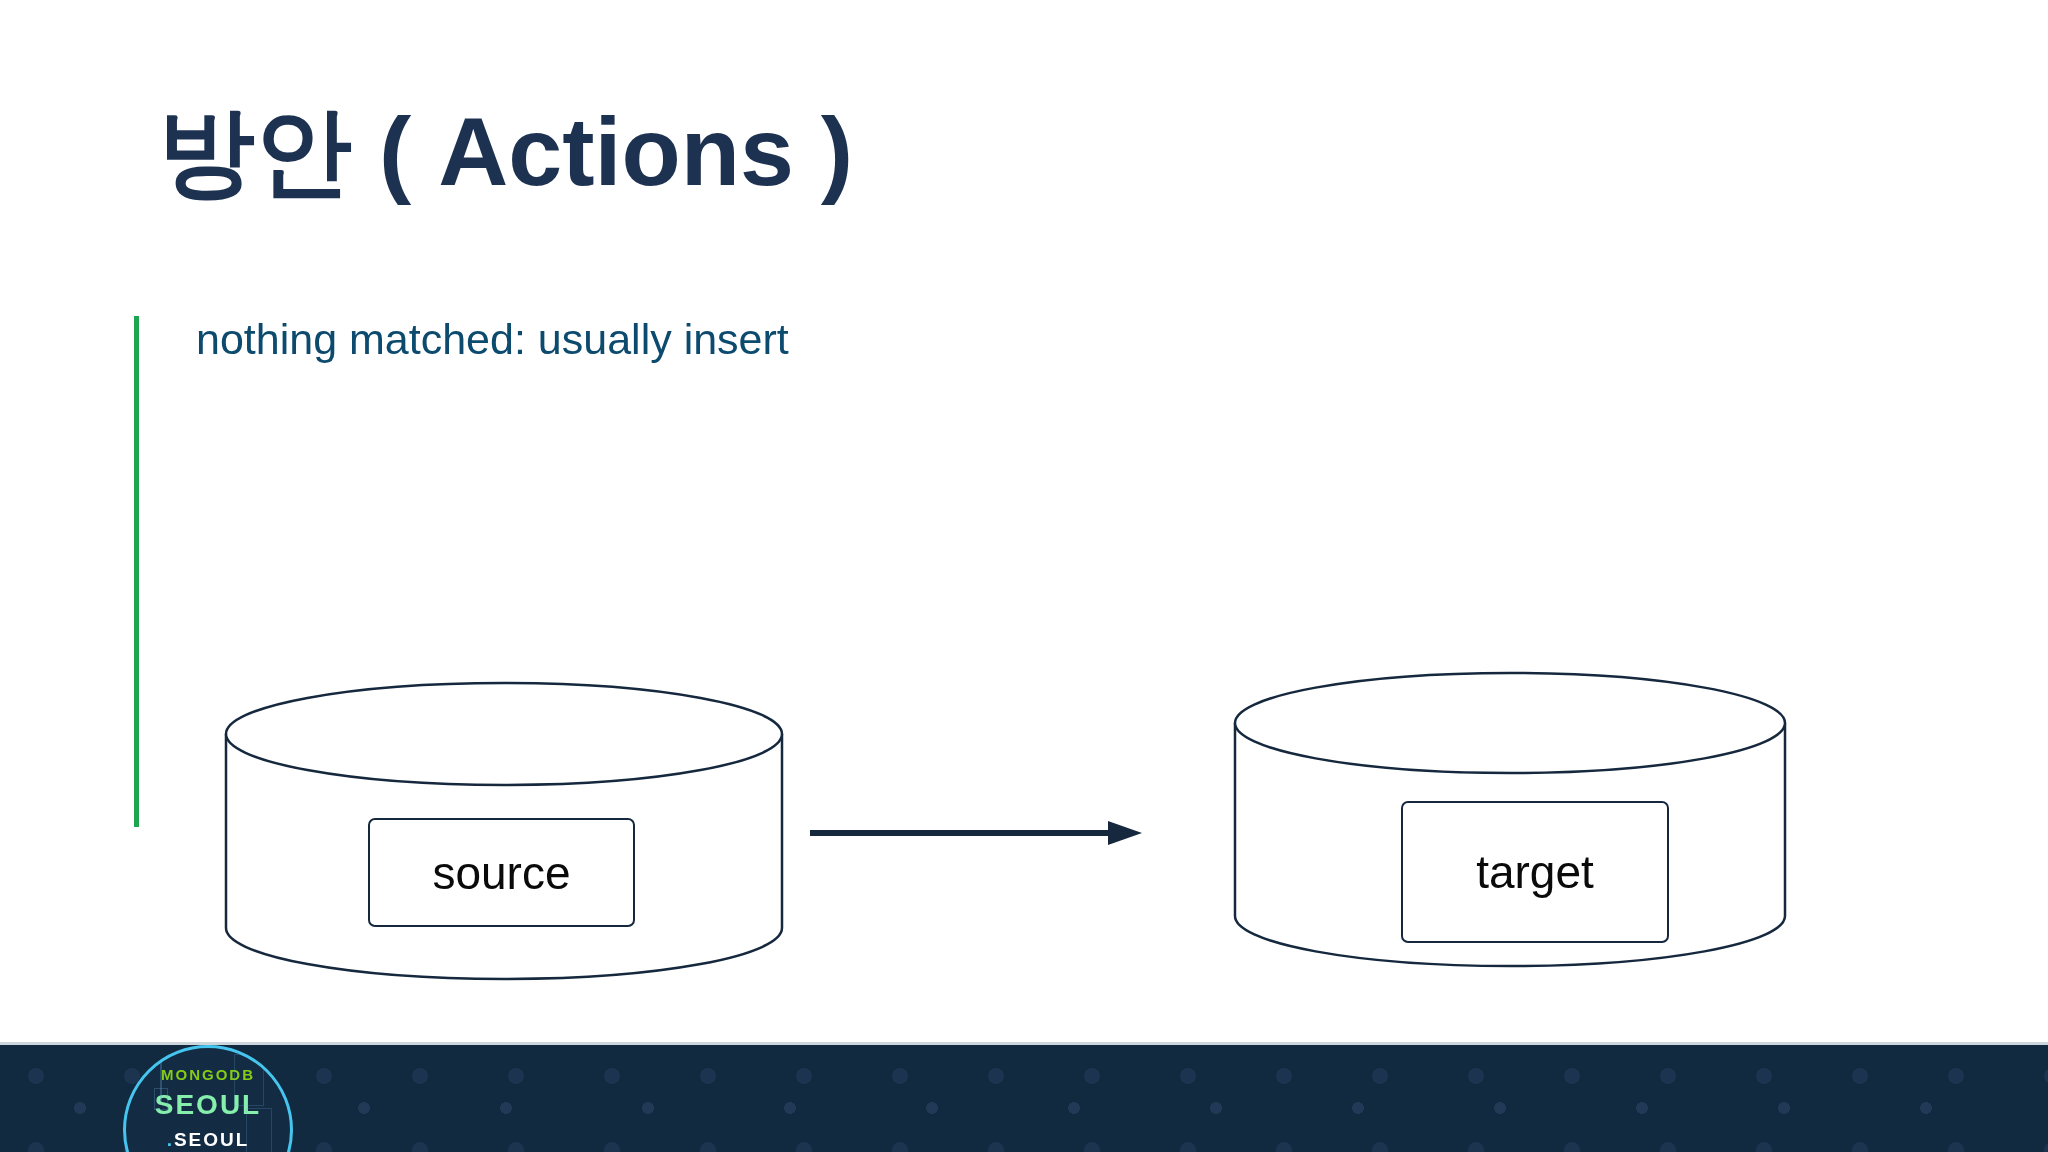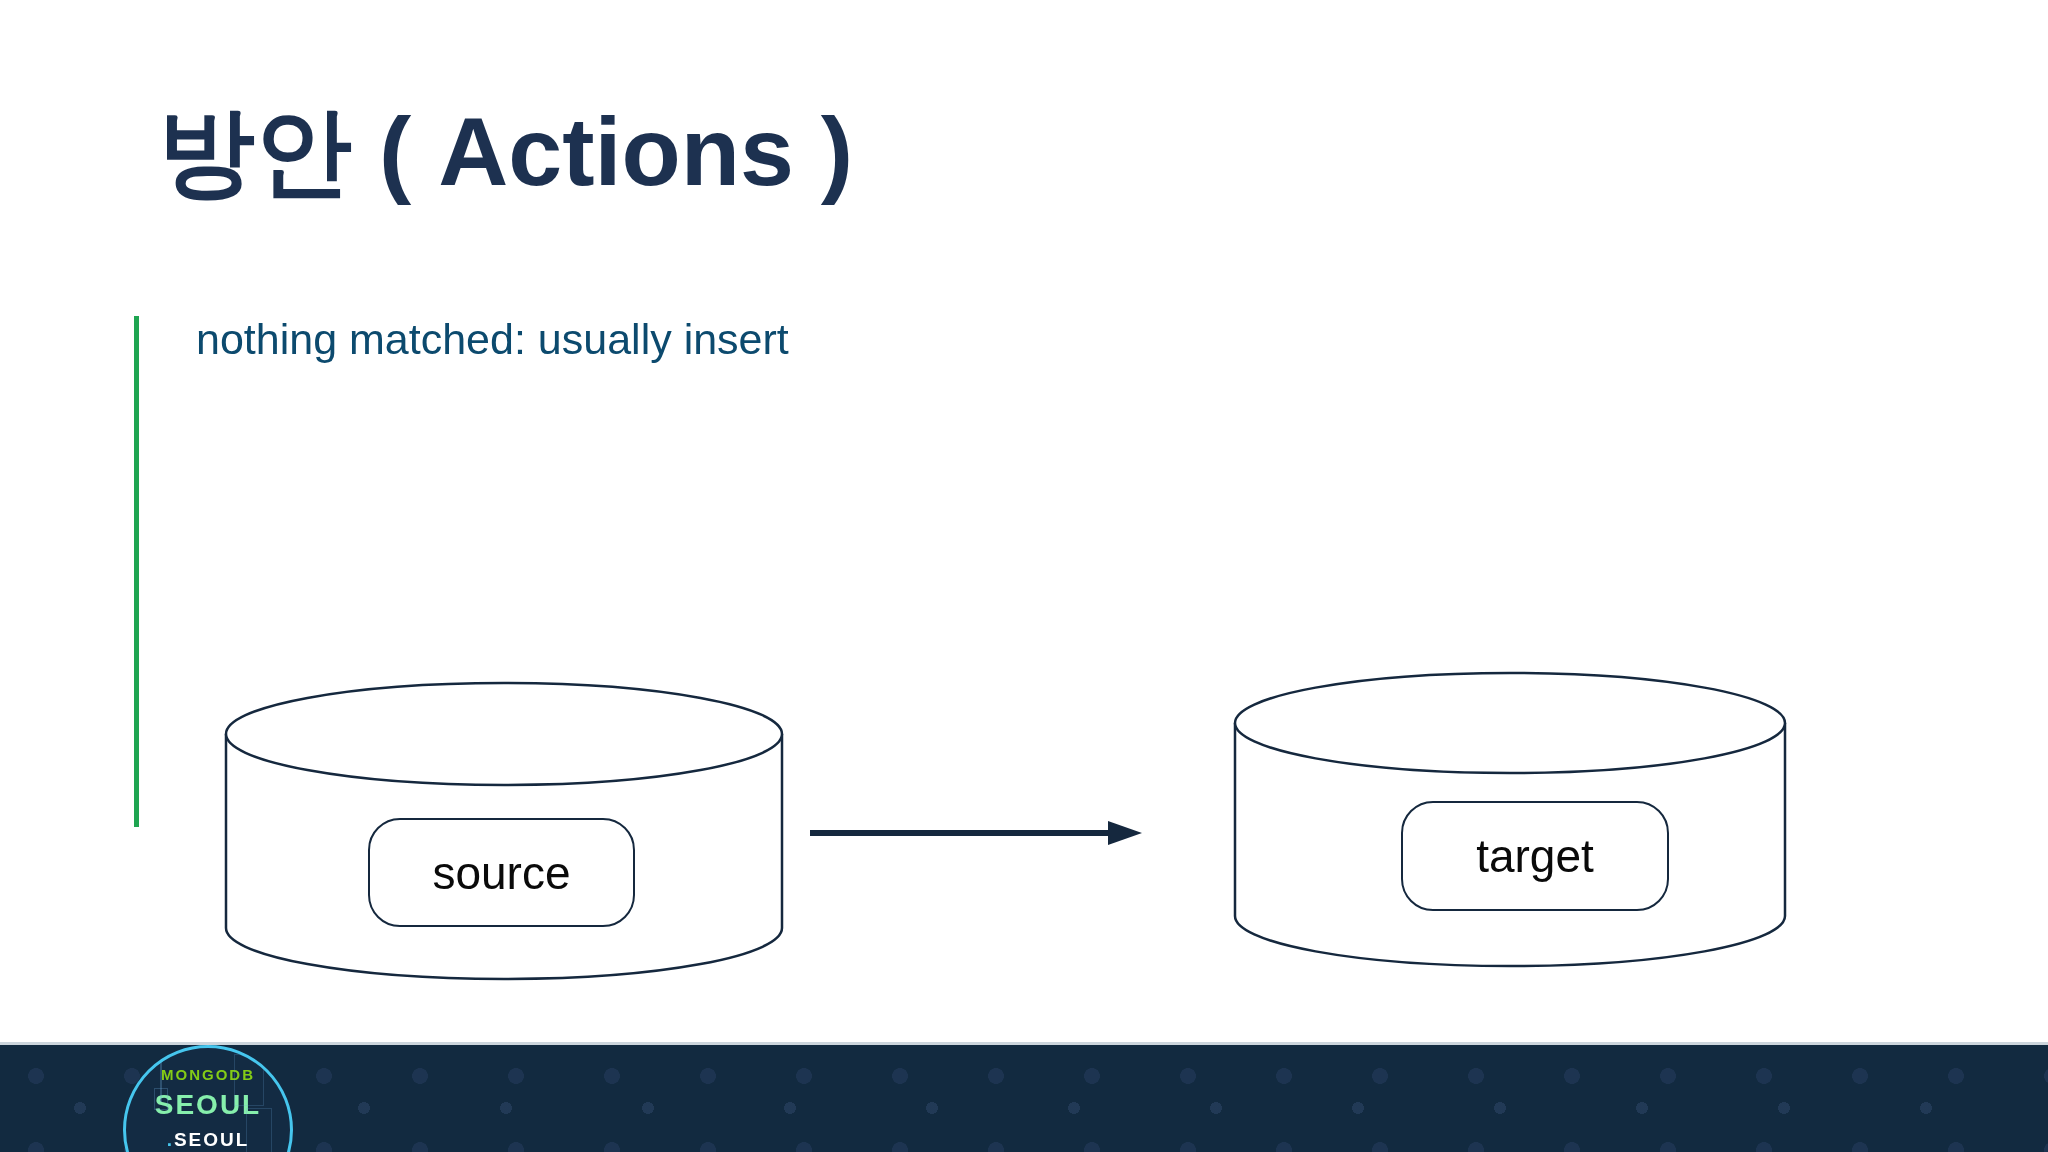--- a/index.html
+++ b/index.html
@@ -21,26 +21,26 @@
   .accent-line {
     position:absolute; left:134px; top:316px;
     width:5px; height:511px; background:#1fa551;
   }
 
   .cylinder { position:absolute; }
   .cylinder svg { display:block; }
 
   .node-label-box {
     position:absolute; background:#ffffff;
-    border:2.5px solid #15283e; border-radius:32px;
+    border:2.5px solid #15283e; border-radius:7px;
     display:flex; align-items:center; justify-content:center;
   }
   .node-label-box span { font-size:46px; color:#0a0a0a; }
   .label-source { left:368px; top:818px; width:267px; height:109px; }
-  .label-target { left:1401px; top:801px; width:268px; height:110px; }
+  .label-target { left:1401px; top:801px; width:268px; height:142px; }
 
   .flow-arrow { position:absolute; left:806px; top:818px; }
 
   .footer {
     position:absolute; left:0; top:1042px; right:0; height:110px;
     background:#122a40; border-top:3px solid #ccd5dc;
   }
   .footer-dots {
     position:absolute; left:0; top:3px; right:0; bottom:0;
     background-image:

